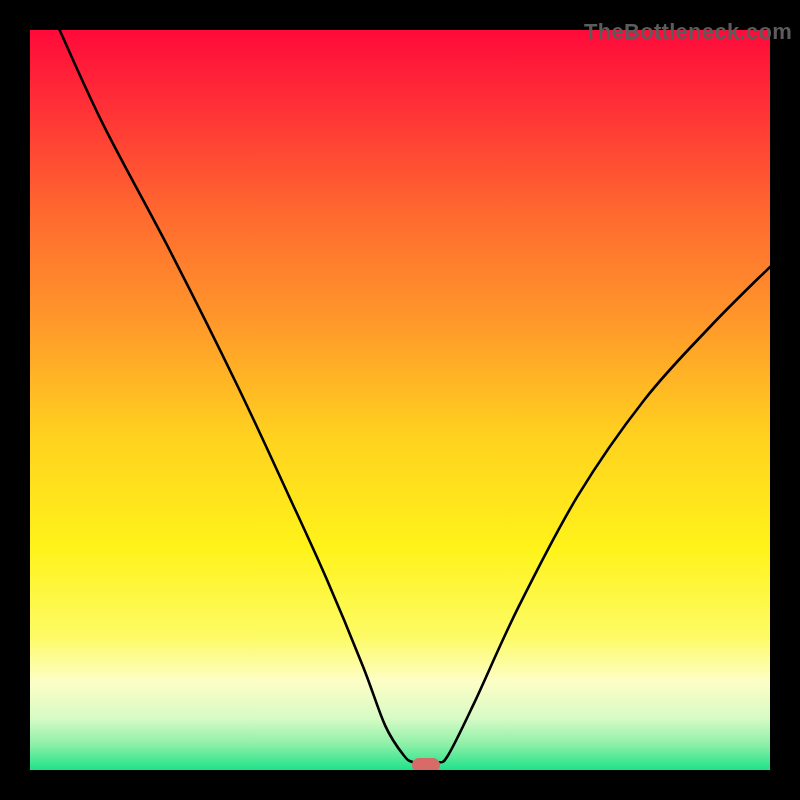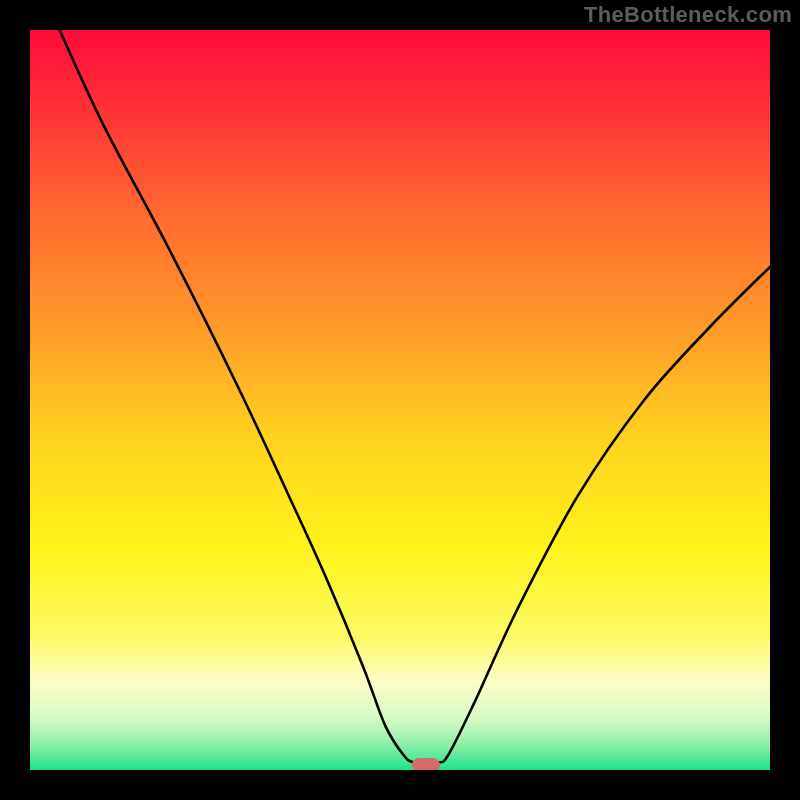--- a/index.html
+++ b/index.html
@@ -12,21 +12,21 @@
     font-family: Arial, Helvetica, sans-serif;
   }
   .frame {
     position: relative;
     width: 800px;
     height: 800px;
     background: #000;
   }
   .watermark {
     position: absolute;
-    top: 2px;
+    top: 19px;
     right: 8px;
     color: #5c5c5c;
     font-size: 22px;
     font-weight: 600;
     letter-spacing: 0.3px;
     z-index: 5;
   }
   .plot-area {
     position: absolute;
     left: 30px;

